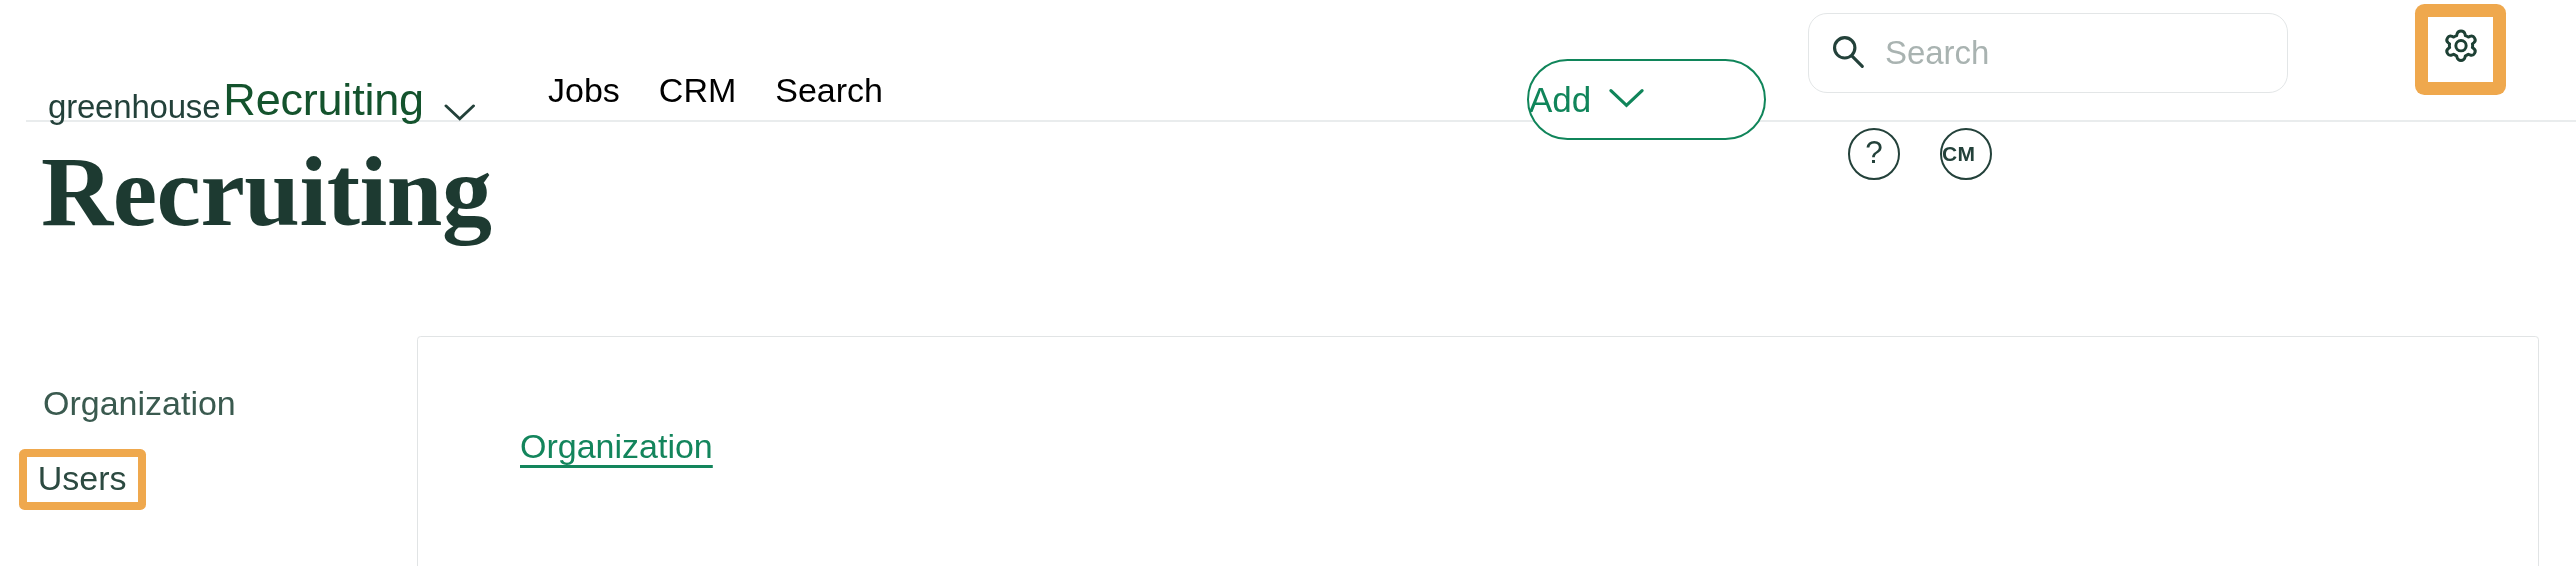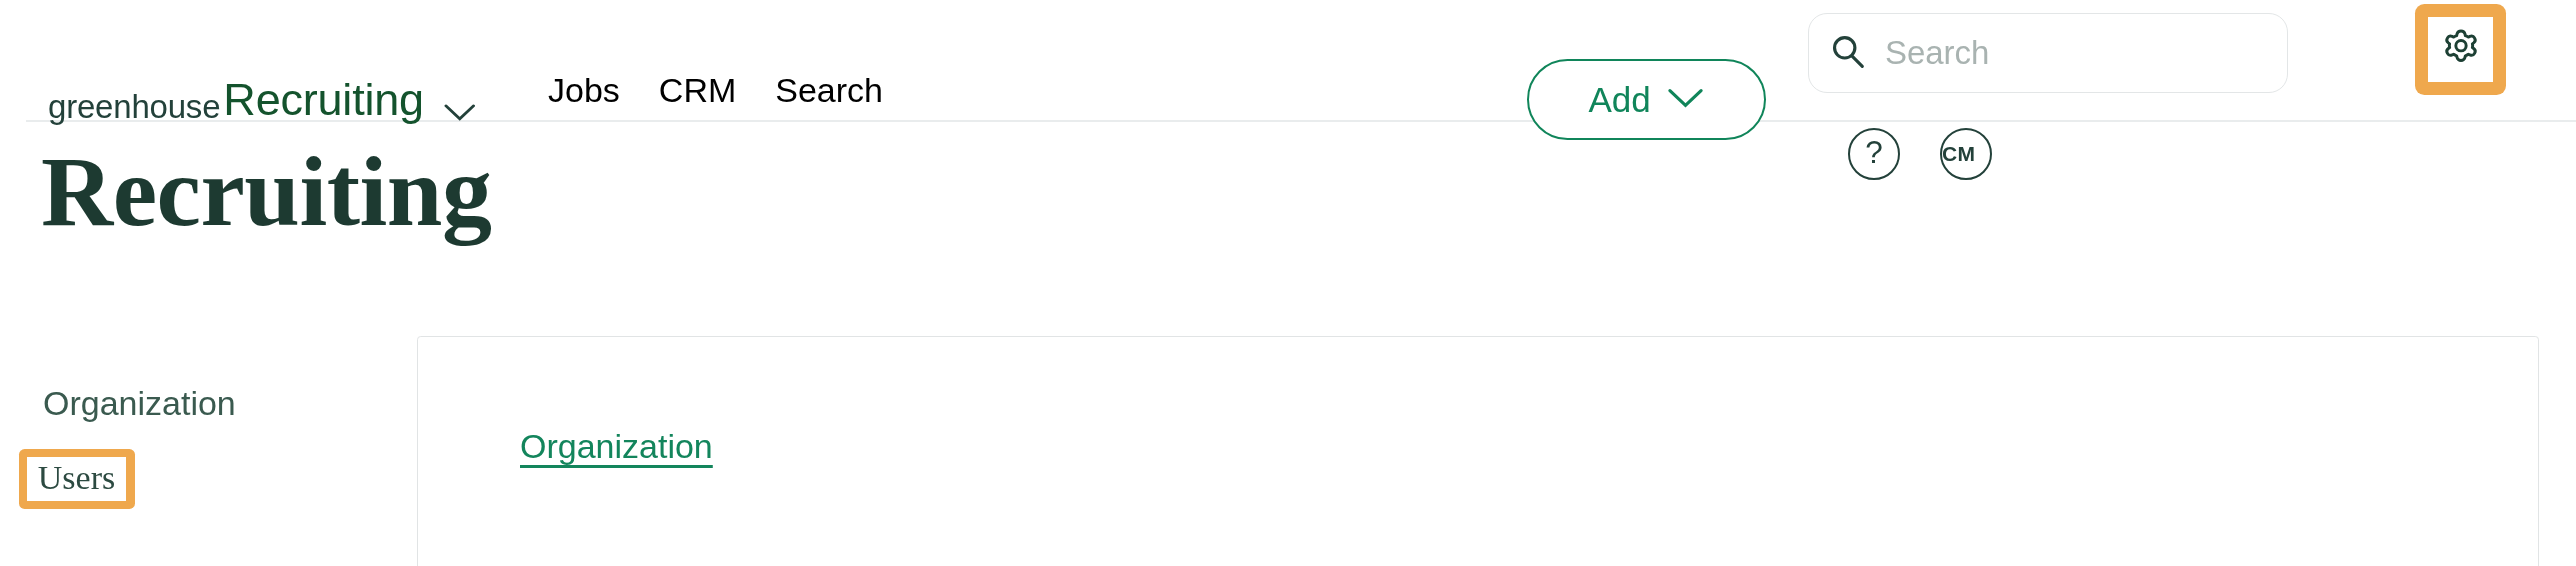--- a/index.html
+++ b/index.html
@@ -79,21 +79,21 @@
     position: absolute;
     left: 1527px;
     top: 59px;
     width: 239px;
     height: 81px;
     border: 2.8px solid #10855a;
     border-radius: 41px;
     background: #ffffff;
     display: flex;
     align-items: center;
-    justify-content: center;
+    justify-content: flex-start;
     gap: 16.7px;
     cursor: pointer;
   }
   .add-label {
     font-size: 35px;
     color: #10855a;
   }
 
   
   .search-box {
@@ -218,21 +218,20 @@
     top: 14px;
   }
   .sidebar-item-users-wrap {
     position: absolute;
     left: 18.5px;
     top: 79px;
     background: #efa84d;
     border-radius: 5.6px;
     padding: 8.3px;
     cursor: pointer;
-    font-family: Liberation Serif, serif;
   }
   .sidebar-item-users-inner {
     background: #ffffff;
     padding: 1.9px 11px 3.7px 11px;
   }
   .sidebar-item-users {
     font-size: 34px;
     color: #2c4a41;
     white-space: nowrap;
   }

